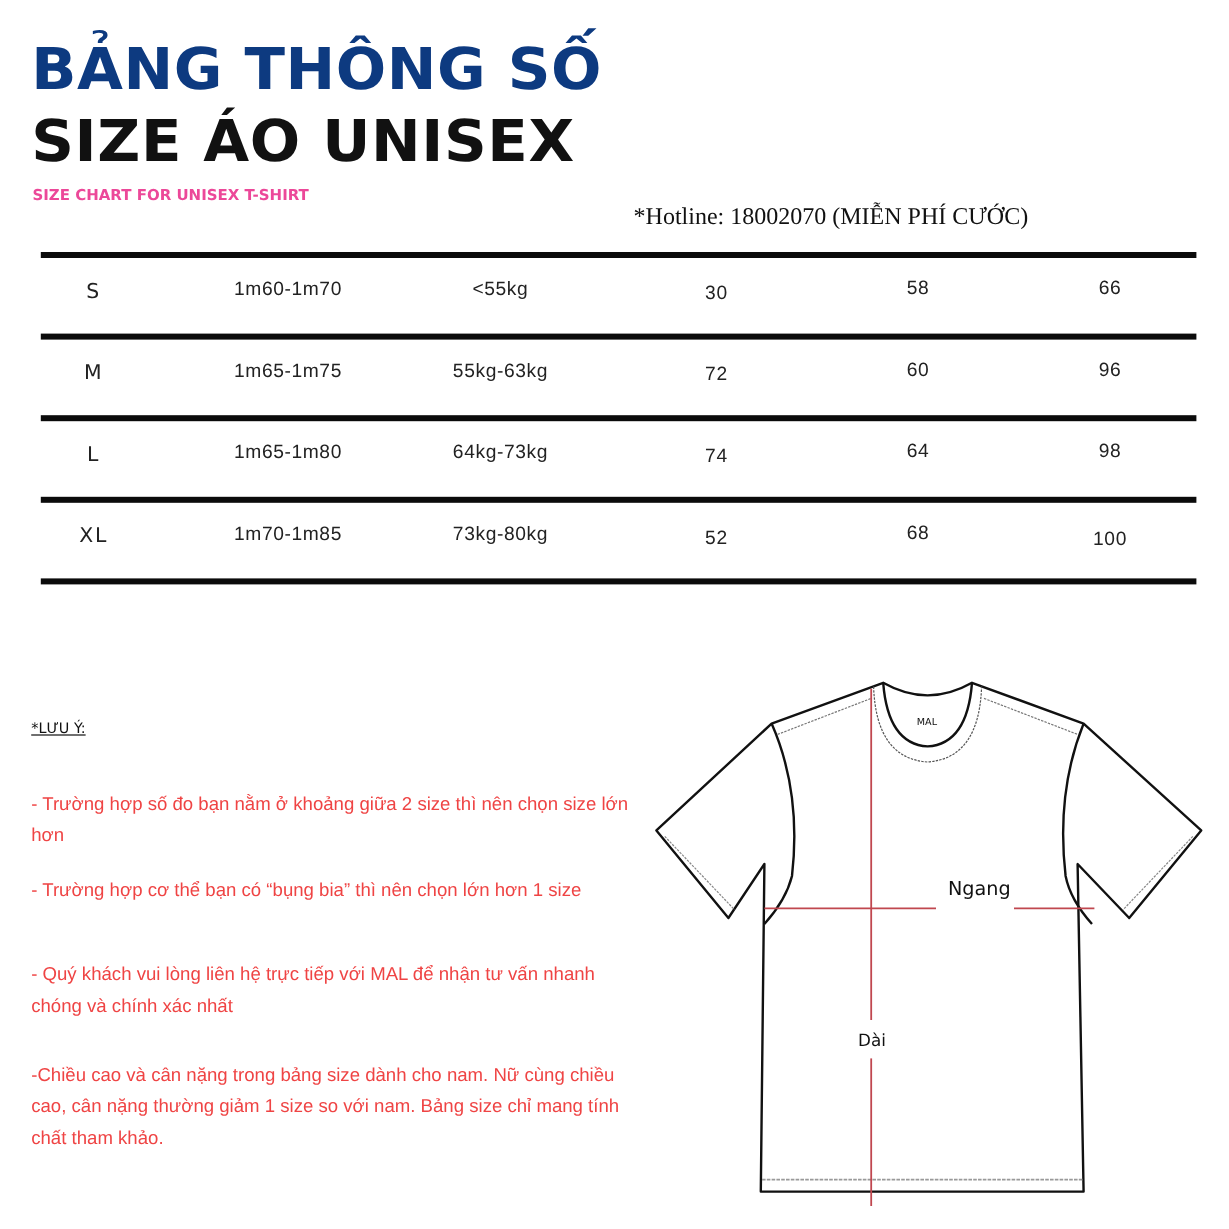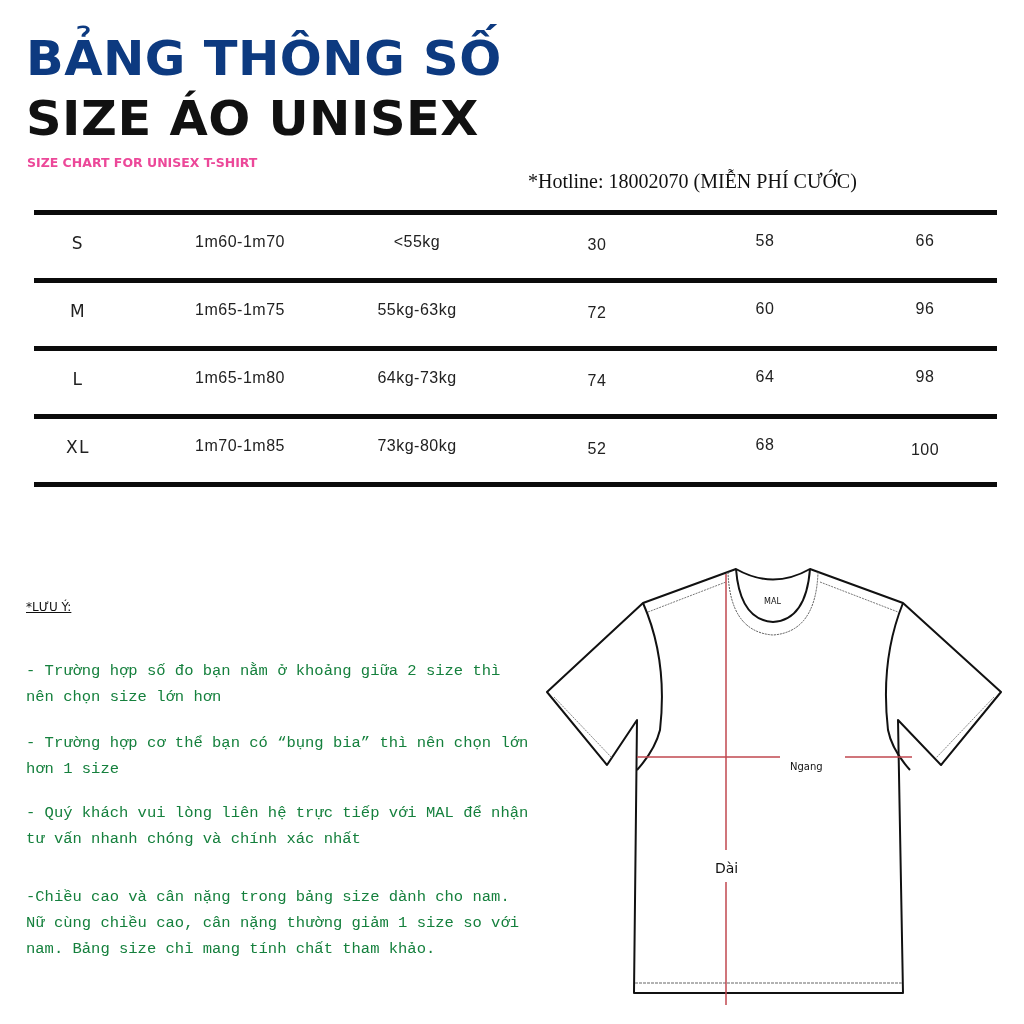--- a/index.html
+++ b/index.html
@@ -12,21 +12,21 @@
   .table { position: absolute; left: 34px; top: 210px; width: 963px; }
   .thead { position: relative; height: 52px; }
   .th { position: absolute; top: 12px; font-family: "DejaVu Sans", sans-serif; font-size: 19px; font-weight: 600; letter-spacing: 2.5px; color: #1a1a1a; transform: translateX(-50%); white-space: nowrap; }
   .th.light { font-weight: 400; }
   .rule { height: 5px; background: #0b0b0b; width: 963px; }
   .trow { position: relative; height: 63px; }
   .td { position: absolute; top: 18px; font-family: Liberation Sans, sans-serif; font-size: 16px; color: #222; transform: translateX(-50%); white-space: nowrap; letter-spacing: 0.5px; }
   .td.size { font-family: "DejaVu Sans", sans-serif; font-size: 17px; letter-spacing: 1.5px; }
 
   .note-title { position: absolute; left: 26px; top: 600px; font-family: "DejaVu Sans", sans-serif; font-size: 12px; text-decoration: underline; color: #111; }
-  .note { position: absolute; left: 26px; width: 510px; font-family: Liberation Mono, monospace; font-size: 15.5px; line-height: 26px; color: #15803d; }
+  .note { position: absolute; left: 26px; width: 510px; font-family: Liberation Sans, sans-serif; font-size: 15.5px; line-height: 26px; color: #ef4444; }
 
   .shirt { position: absolute; left: 540px; top: 560px; width: 470px; height: 450px; }
   .shirt-label { position: absolute; font-family: "DejaVu Sans", sans-serif; font-weight: 400; color: #111; }
 </style>
 </head>
 <body>
 
 <div class="title1">BẢNG THÔNG SỐ</div>
 <div class="title2">SIZE ÁO UNISEX</div>
 <div class="subtitle">SIZE CHART FOR UNISEX T-SHIRT</div>
@@ -103,15 +103,15 @@
 
     <path d="M 95 423 L 362 423" fill="none" stroke="#999" stroke-width="1.5" stroke-dasharray="3 1"></path>
 
     <path d="M 97 197 L 240 197" stroke="#c0474f" stroke-width="1.5"></path>
     <path d="M 305 197 L 372 197" stroke="#c0474f" stroke-width="1.5"></path>
 
     <path d="M 186 14 L 186 290" stroke="#c0474f" stroke-width="1.5"></path>
     <path d="M 186 322 L 186 445" stroke="#c0474f" stroke-width="1.5"></path>
   </svg>
   <span class="shirt-label" style="left:224px;top:37px;font-size:8px;">MAL</span>
-  <span class="shirt-label" style="left:250px;top:201px;font-size:10px;text-align:right;">Ngang</span>
+  <span class="shirt-label" style="left:250px;top:171px;font-size:16px;text-align:right;">Ngang</span>
   <span class="shirt-label" style="left:175px;top:300px;font-size:14px;">Dài</span>
 </div>
 
 </body></html>

